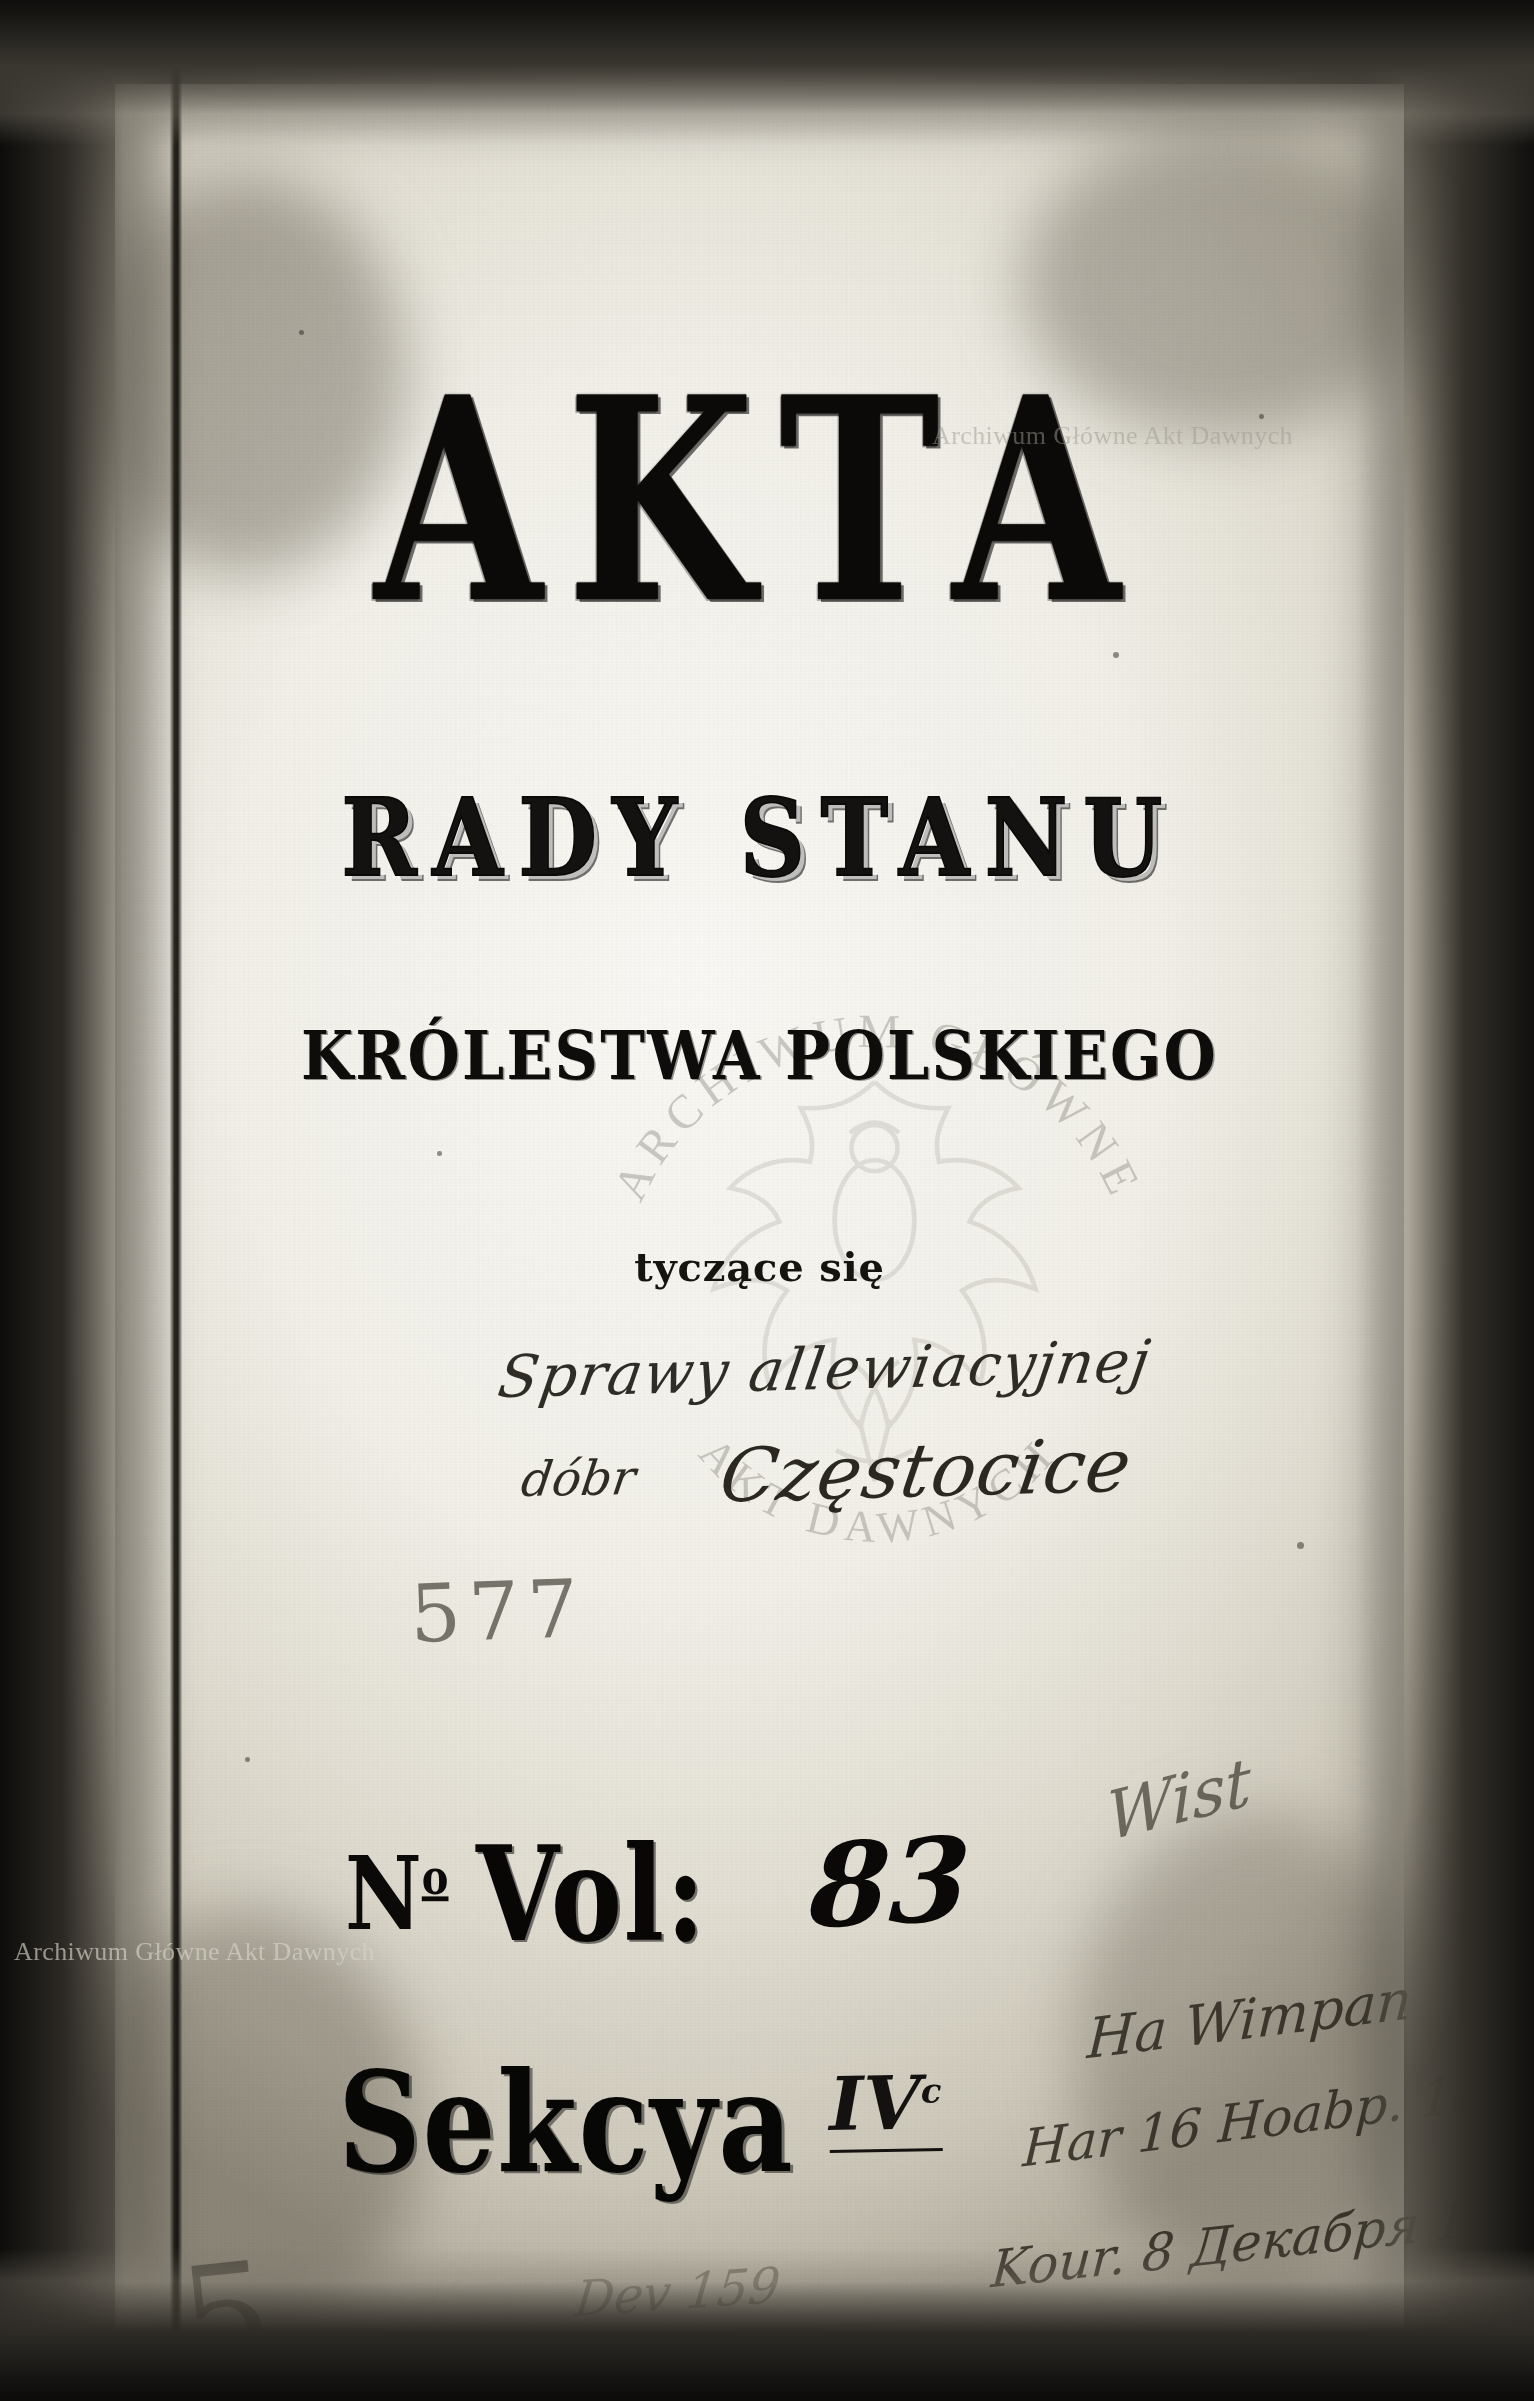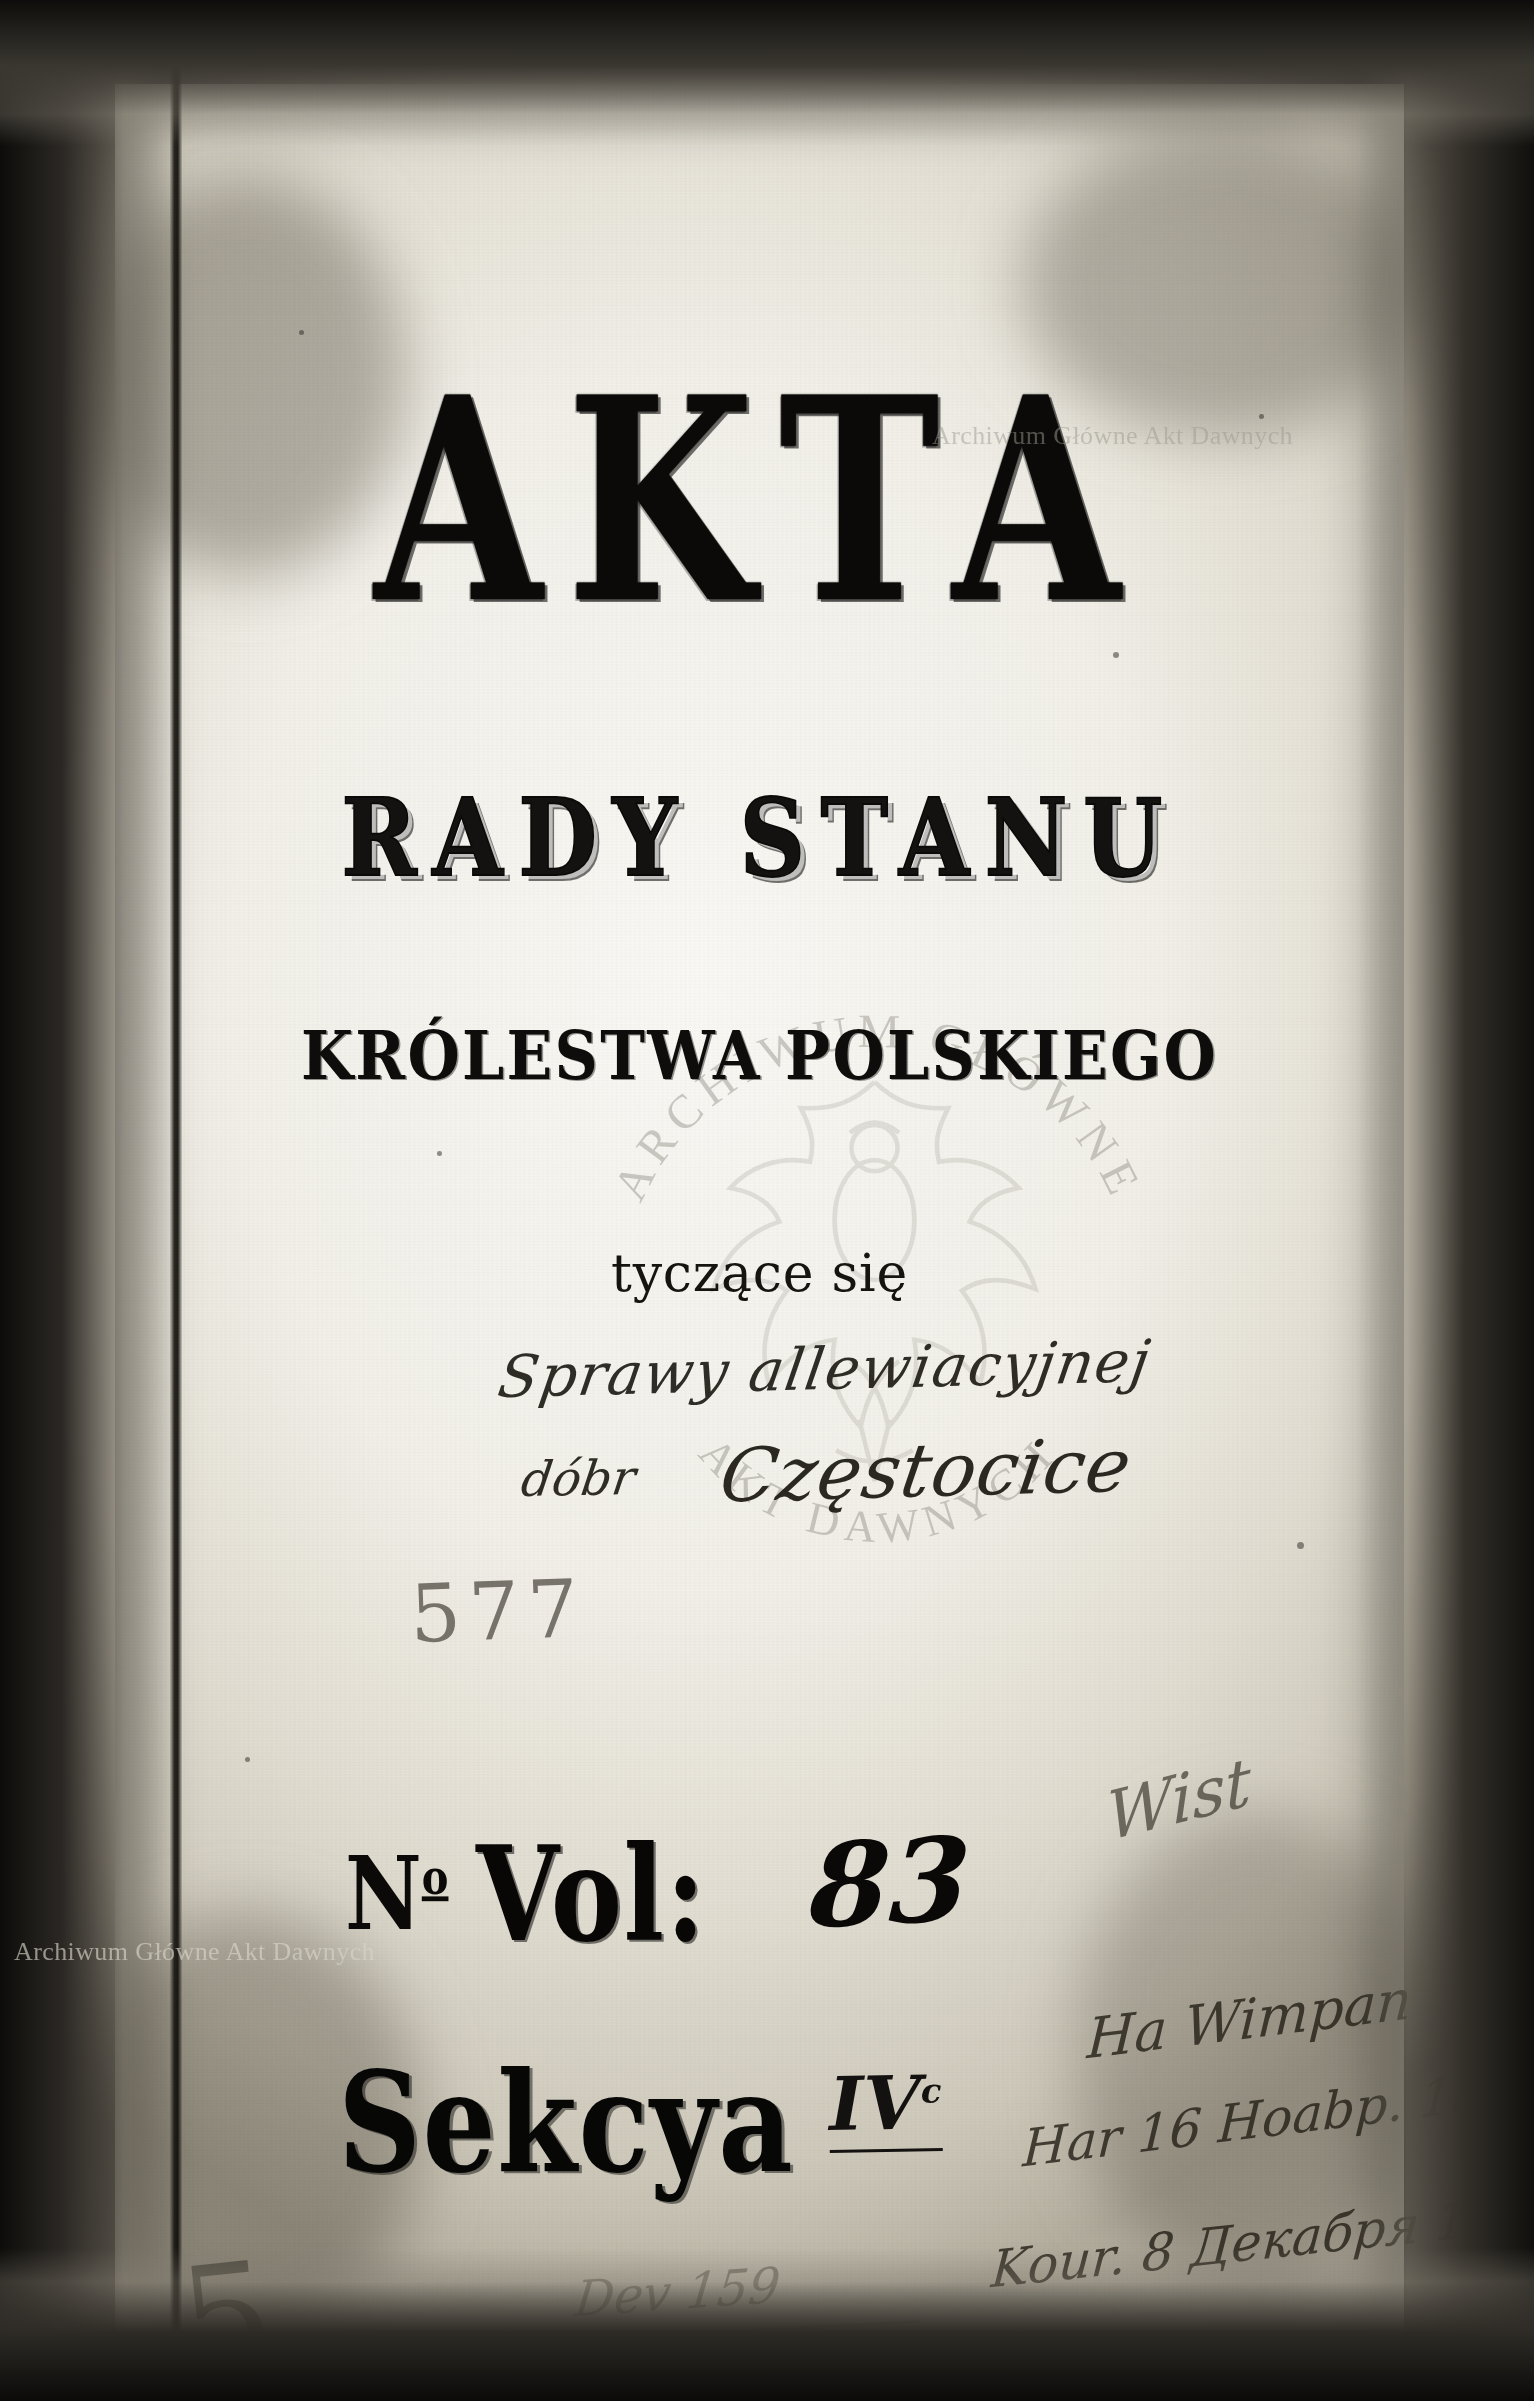--- a/index.html
+++ b/index.html
@@ -158,22 +158,22 @@
     text-shadow: 1.5px 1.5px 0 rgba(0,0,0,0.4);
     transform: scaleY(1.12);
     transform-origin: 50% 0;
   }
   .tyczace {
     position: absolute;
     left: 0; right: 0;
     top: 1159px;
     text-align: center;
     font-family: "DejaVu Serif", serif;
-    font-weight: 400;
-    font-size: 52px;
+    font-weight: 700;
+    font-size: 40px;
     letter-spacing: 0.8px;
     color: #16140f;
   }
 
   
   .hand {
     font-family: "DejaVu Serif", serif;
     font-style: italic;
     color: #1b1812;
     white-space: nowrap;

